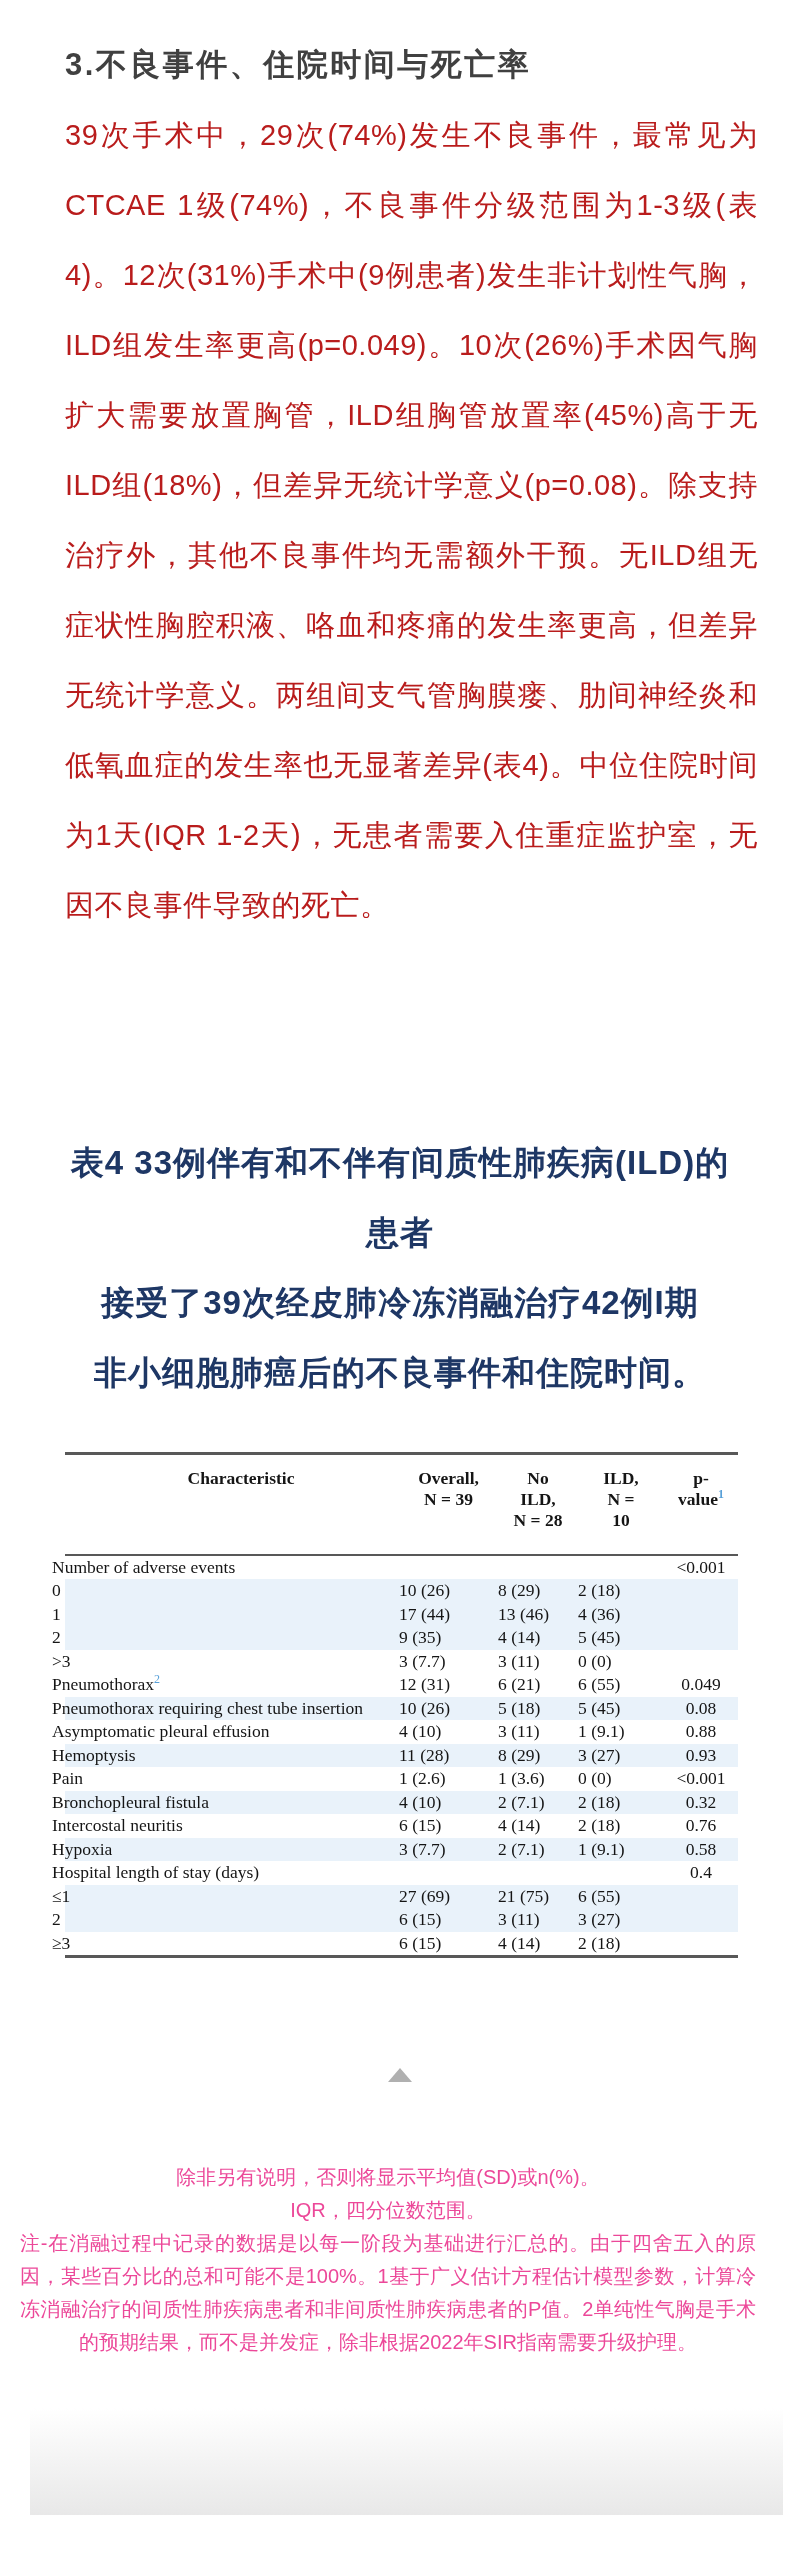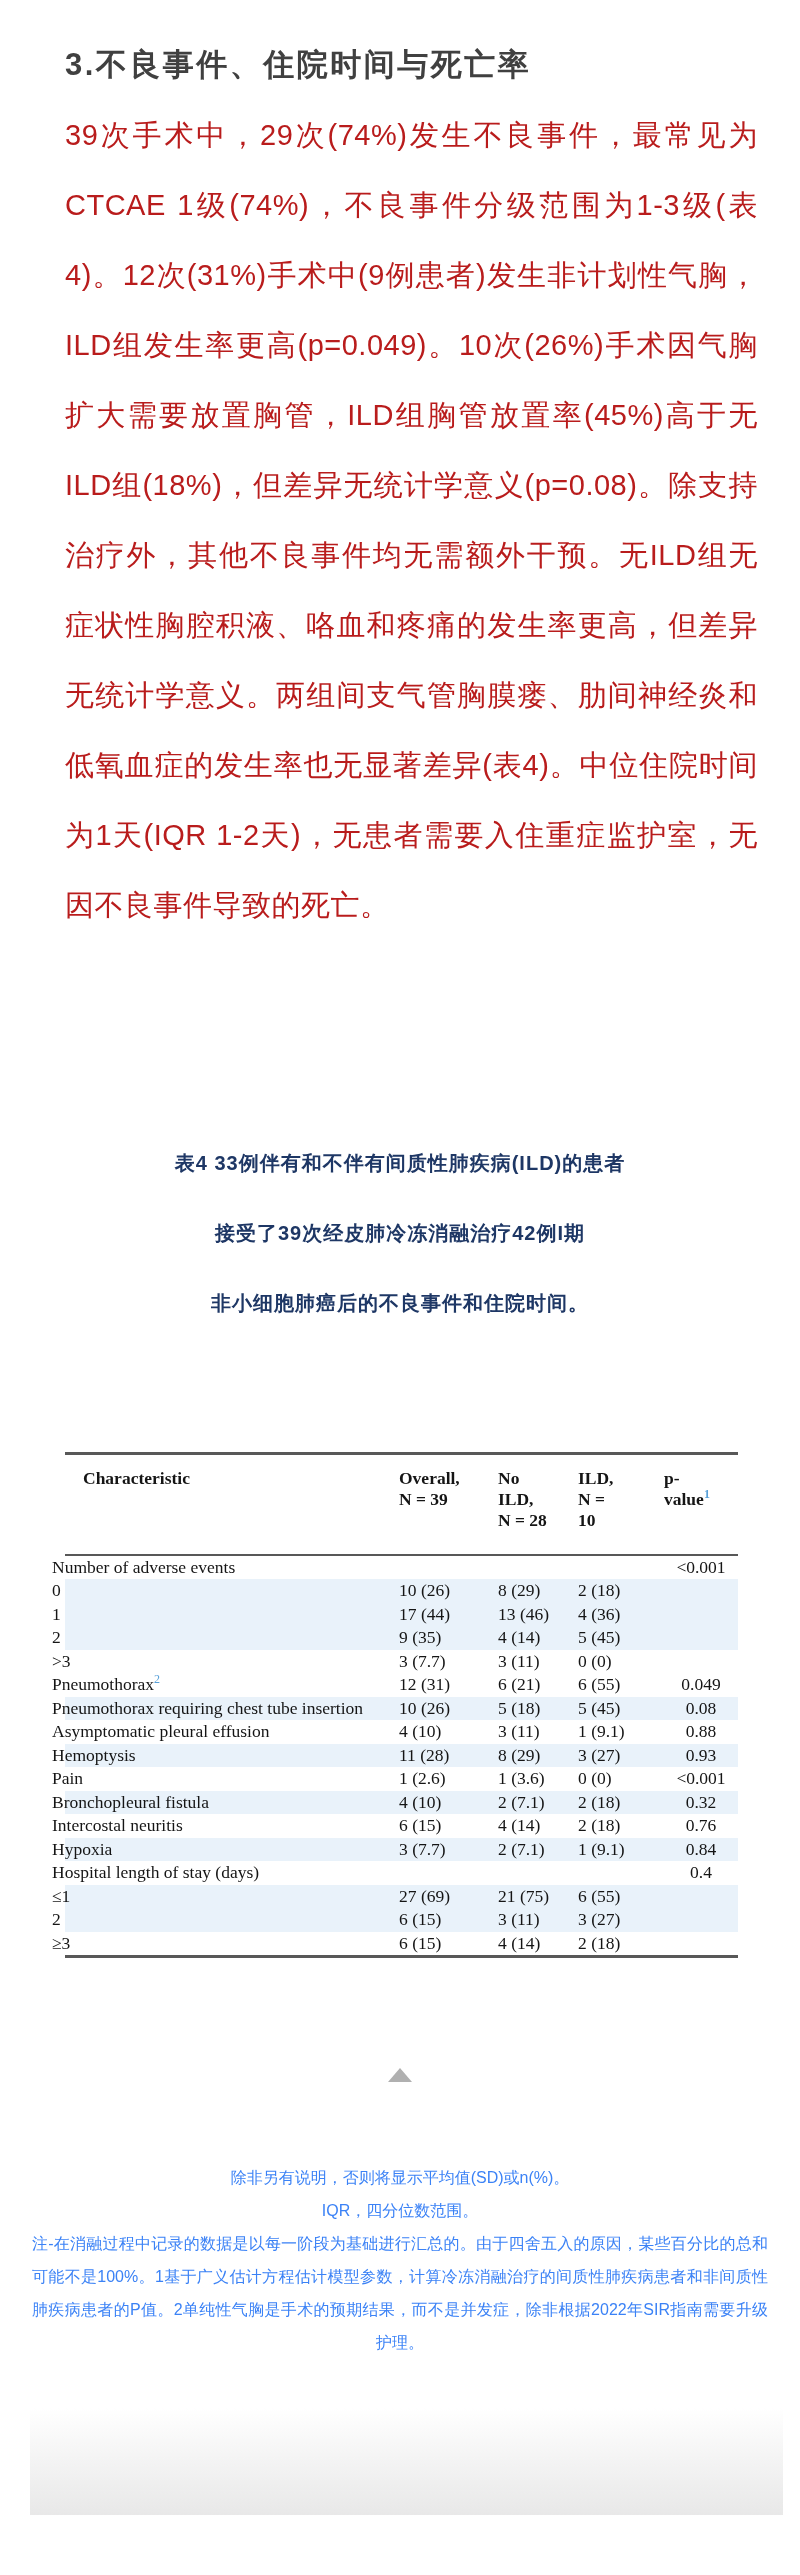--- a/index.html
+++ b/index.html
@@ -6,43 +6,43 @@
   .page{position:relative;width:800px;height:2575px;background:#ffffff;overflow:hidden;
         font-family:"Liberation Sans","DejaVu Sans",sans-serif;}
 
   .heading{position:absolute;left:65px;top:44px;font-size:31px;font-weight:bold;
            color:#404040;letter-spacing:2.5px;white-space:nowrap;}
 
   .para{position:absolute;left:65px;top:100px;width:693px;font-size:29px;line-height:70px;
         color:#b91c1c;text-align:justify;letter-spacing:0.5px;}
 
   .caption{position:absolute;left:60px;top:1128px;width:680px;text-align:center;
-           color:#1e3765;font-size:20px;font-weight:bold;line-height:70px;letter-spacing:1px;}
+           color:#1e3765;font-size:33px;font-weight:bold;line-height:70px;letter-spacing:1px;}
 
   .tablewrap{position:absolute;left:65px;top:1452px;width:673px;}
   table.tbl{width:673px;border-collapse:collapse;table-layout:fixed;
             font-family:"Liberation Serif","DejaVu Serif",serif;color:#151515;
             border-top:3px solid #585858;border-bottom:3px solid #585858;}
   table.tbl th{border-bottom:2px solid #585858;height:101px;box-sizing:border-box;
                vertical-align:top;padding:13px 0 0 0;font-size:17.5px;line-height:21px;
-               text-align:left;font-weight:bold;}
+               text-align:center;font-weight:bold;}
   table.tbl th.h-label{padding-left:18px;}
   table.tbl td{font-size:17.5px;line-height:23.5px;vertical-align:top;padding:0;}
   td.c-label{padding-left:31px;text-indent:-13px;}
   td.c-p{text-align:center;padding-right:22px;}
   tr.striped{background:#e9f2fa;}
   .sup{color:#58a0d8;font-size:12px;vertical-align:super;line-height:0;font-weight:bold;}
   td .sup{font-weight:normal;}
 
   .triangle{position:absolute;left:388px;top:2068px;width:0;height:0;
             border-left:12px solid transparent;border-right:12px solid transparent;
             border-bottom:14px solid #b0b0b0;cursor:pointer;}
 
-  .notes{position:absolute;left:32px;top:2161px;width:736px;font-size:16px;line-height:33px;
-         color:#3b82f6;text-align:center;}
+  .notes{position:absolute;left:20px;top:2161px;width:736px;font-size:20px;line-height:33px;
+         color:#ec4899;text-align:center;}
   .note-para{text-align:justify;text-align-last:center;}
 
   .bottom-gradient{position:absolute;left:30px;top:2408px;width:753px;height:107px;
                    background:linear-gradient(#ffffff,#e8e8e8);}
 </style>
 </head>
 <body>
 
 <div class="page">
 
@@ -173,21 +173,21 @@
             <td class="c-num">6 (15)</td>
             <td class="c-num">4 (14)</td>
             <td class="c-num">2 (18)</td>
             <td class="c-p">0.76</td>
           </tr>
           <tr class="striped">
             <td class="c-label">Hypoxia</td>
             <td class="c-num">3 (7.7)</td>
             <td class="c-num">2 (7.1)</td>
             <td class="c-num">1 (9.1)</td>
-            <td class="c-p">0.84</td>
+            <td class="c-p">0.58</td>
           </tr>
           <tr>
             <td class="c-label">Hospital length of stay (days)</td>
             <td class="c-num"></td>
             <td class="c-num"></td>
             <td class="c-num"></td>
             <td class="c-p">0.4</td>
           </tr>
           <tr class="striped">
             <td class="c-label">≤1</td>

